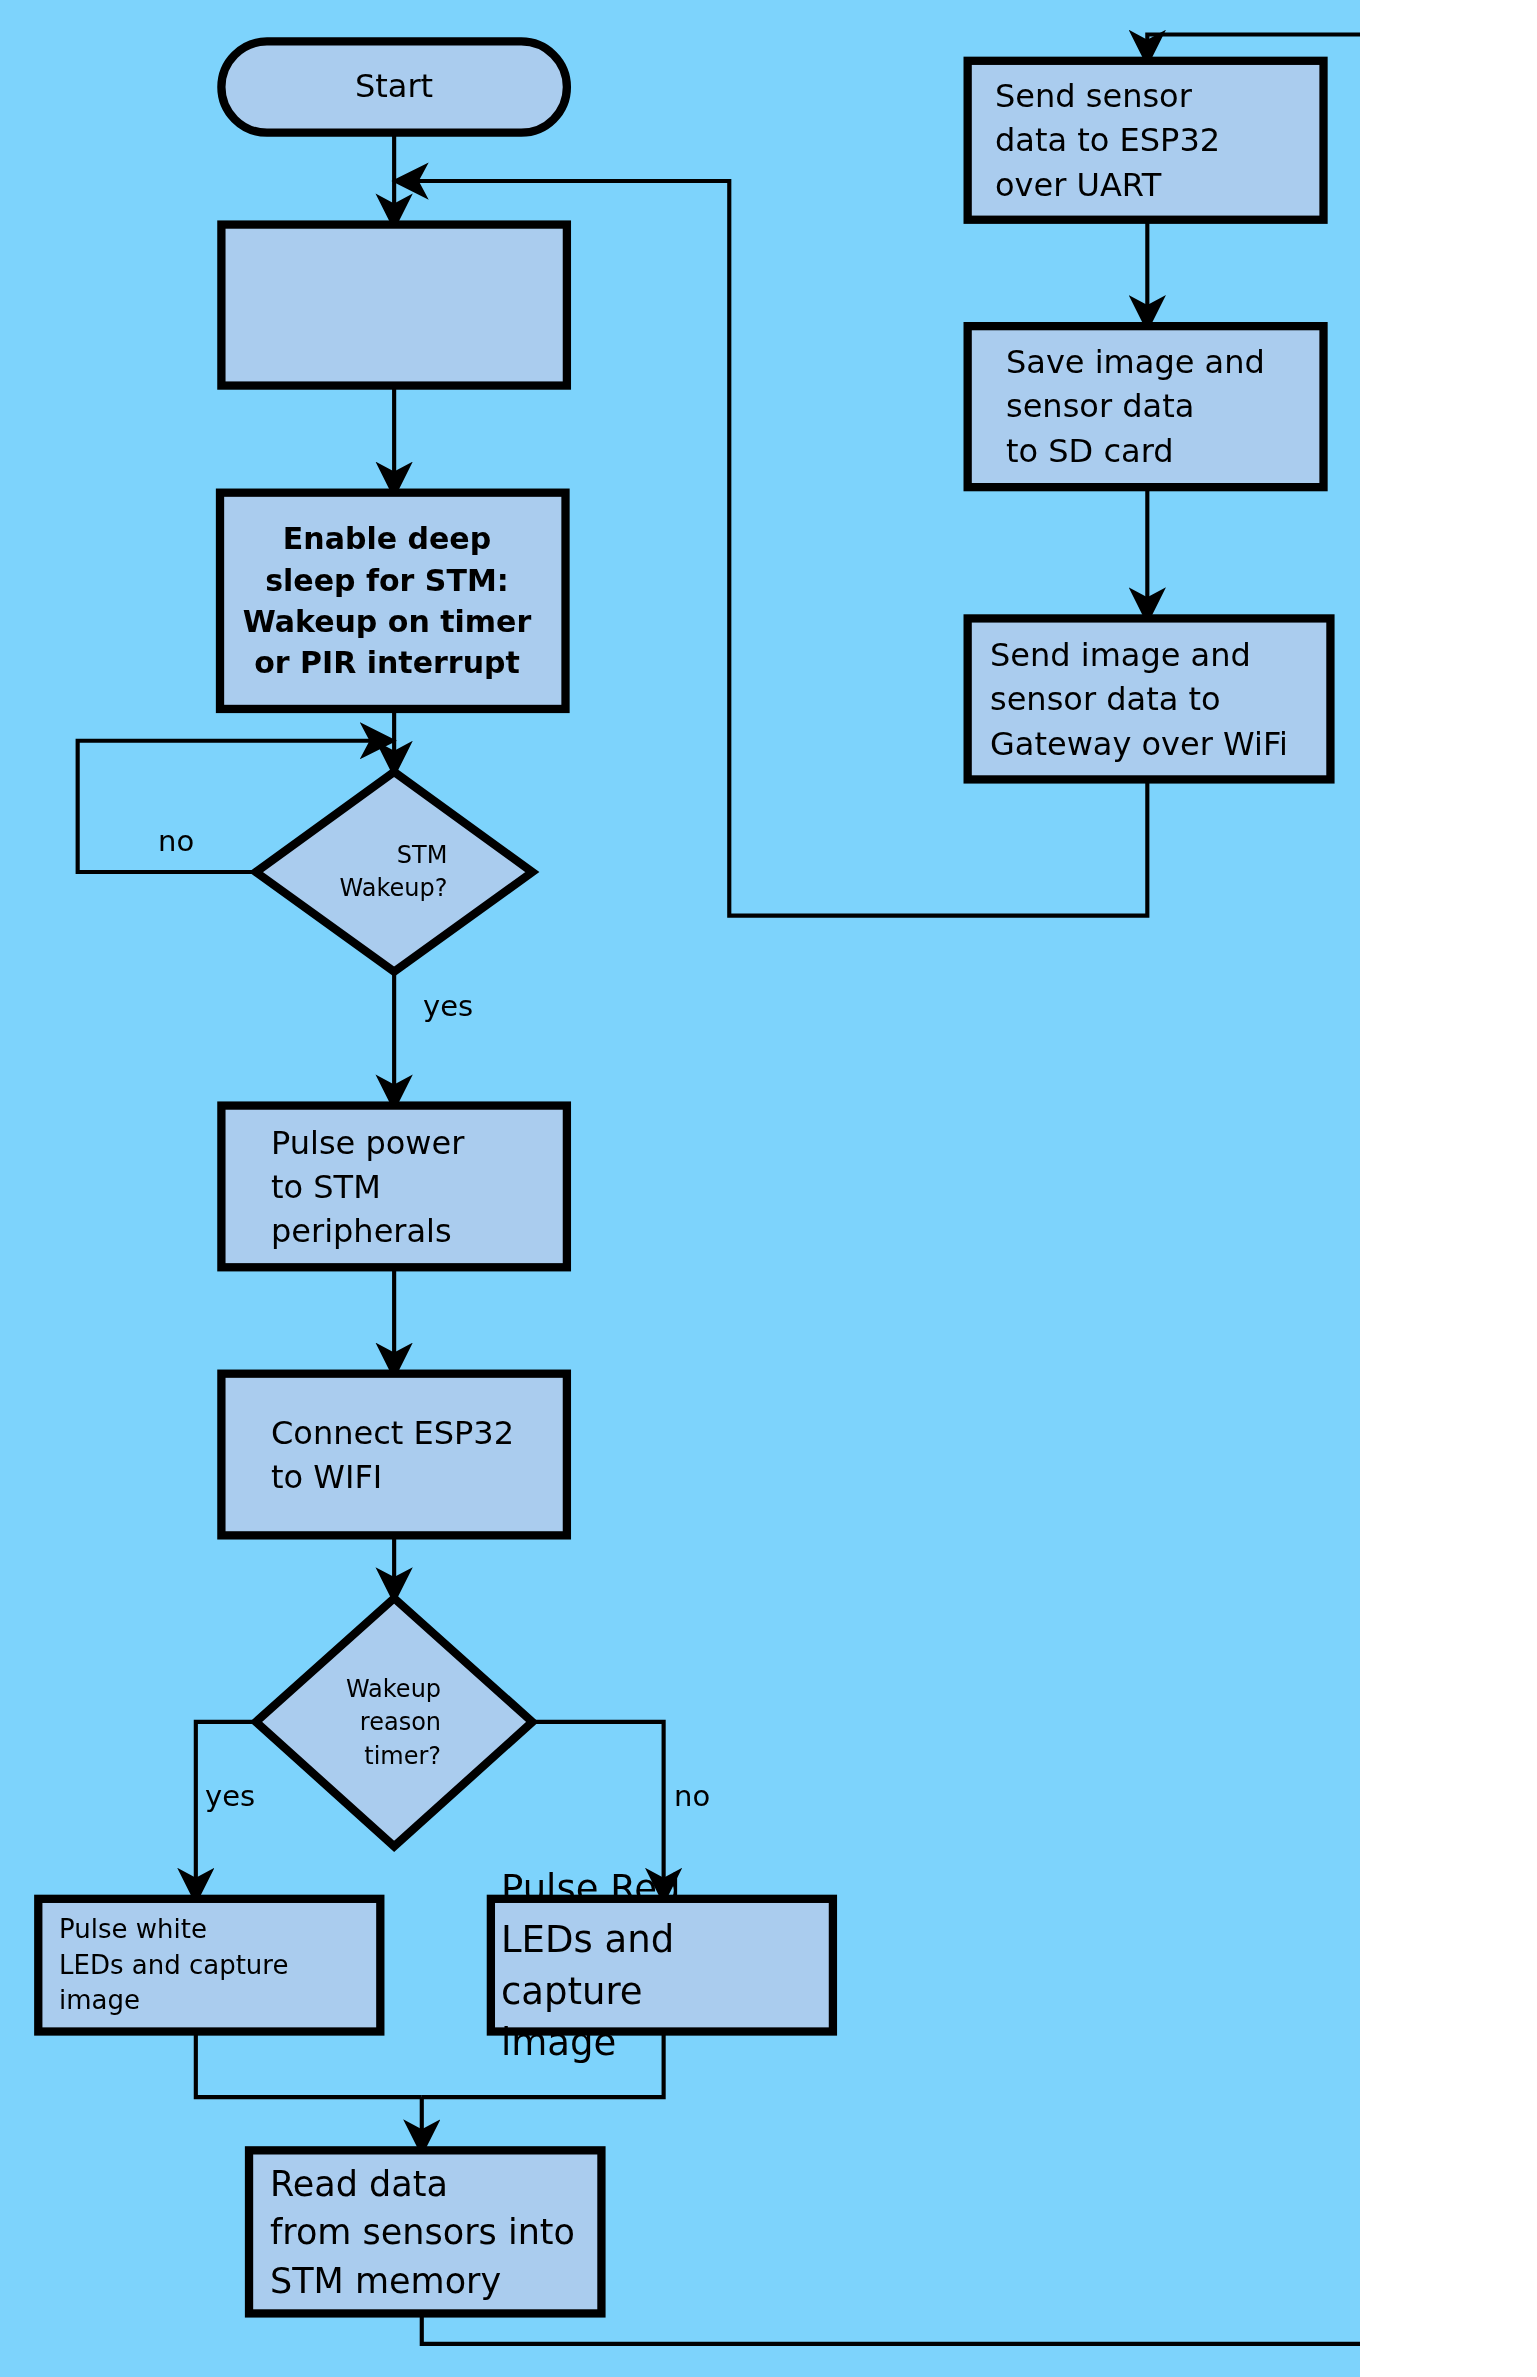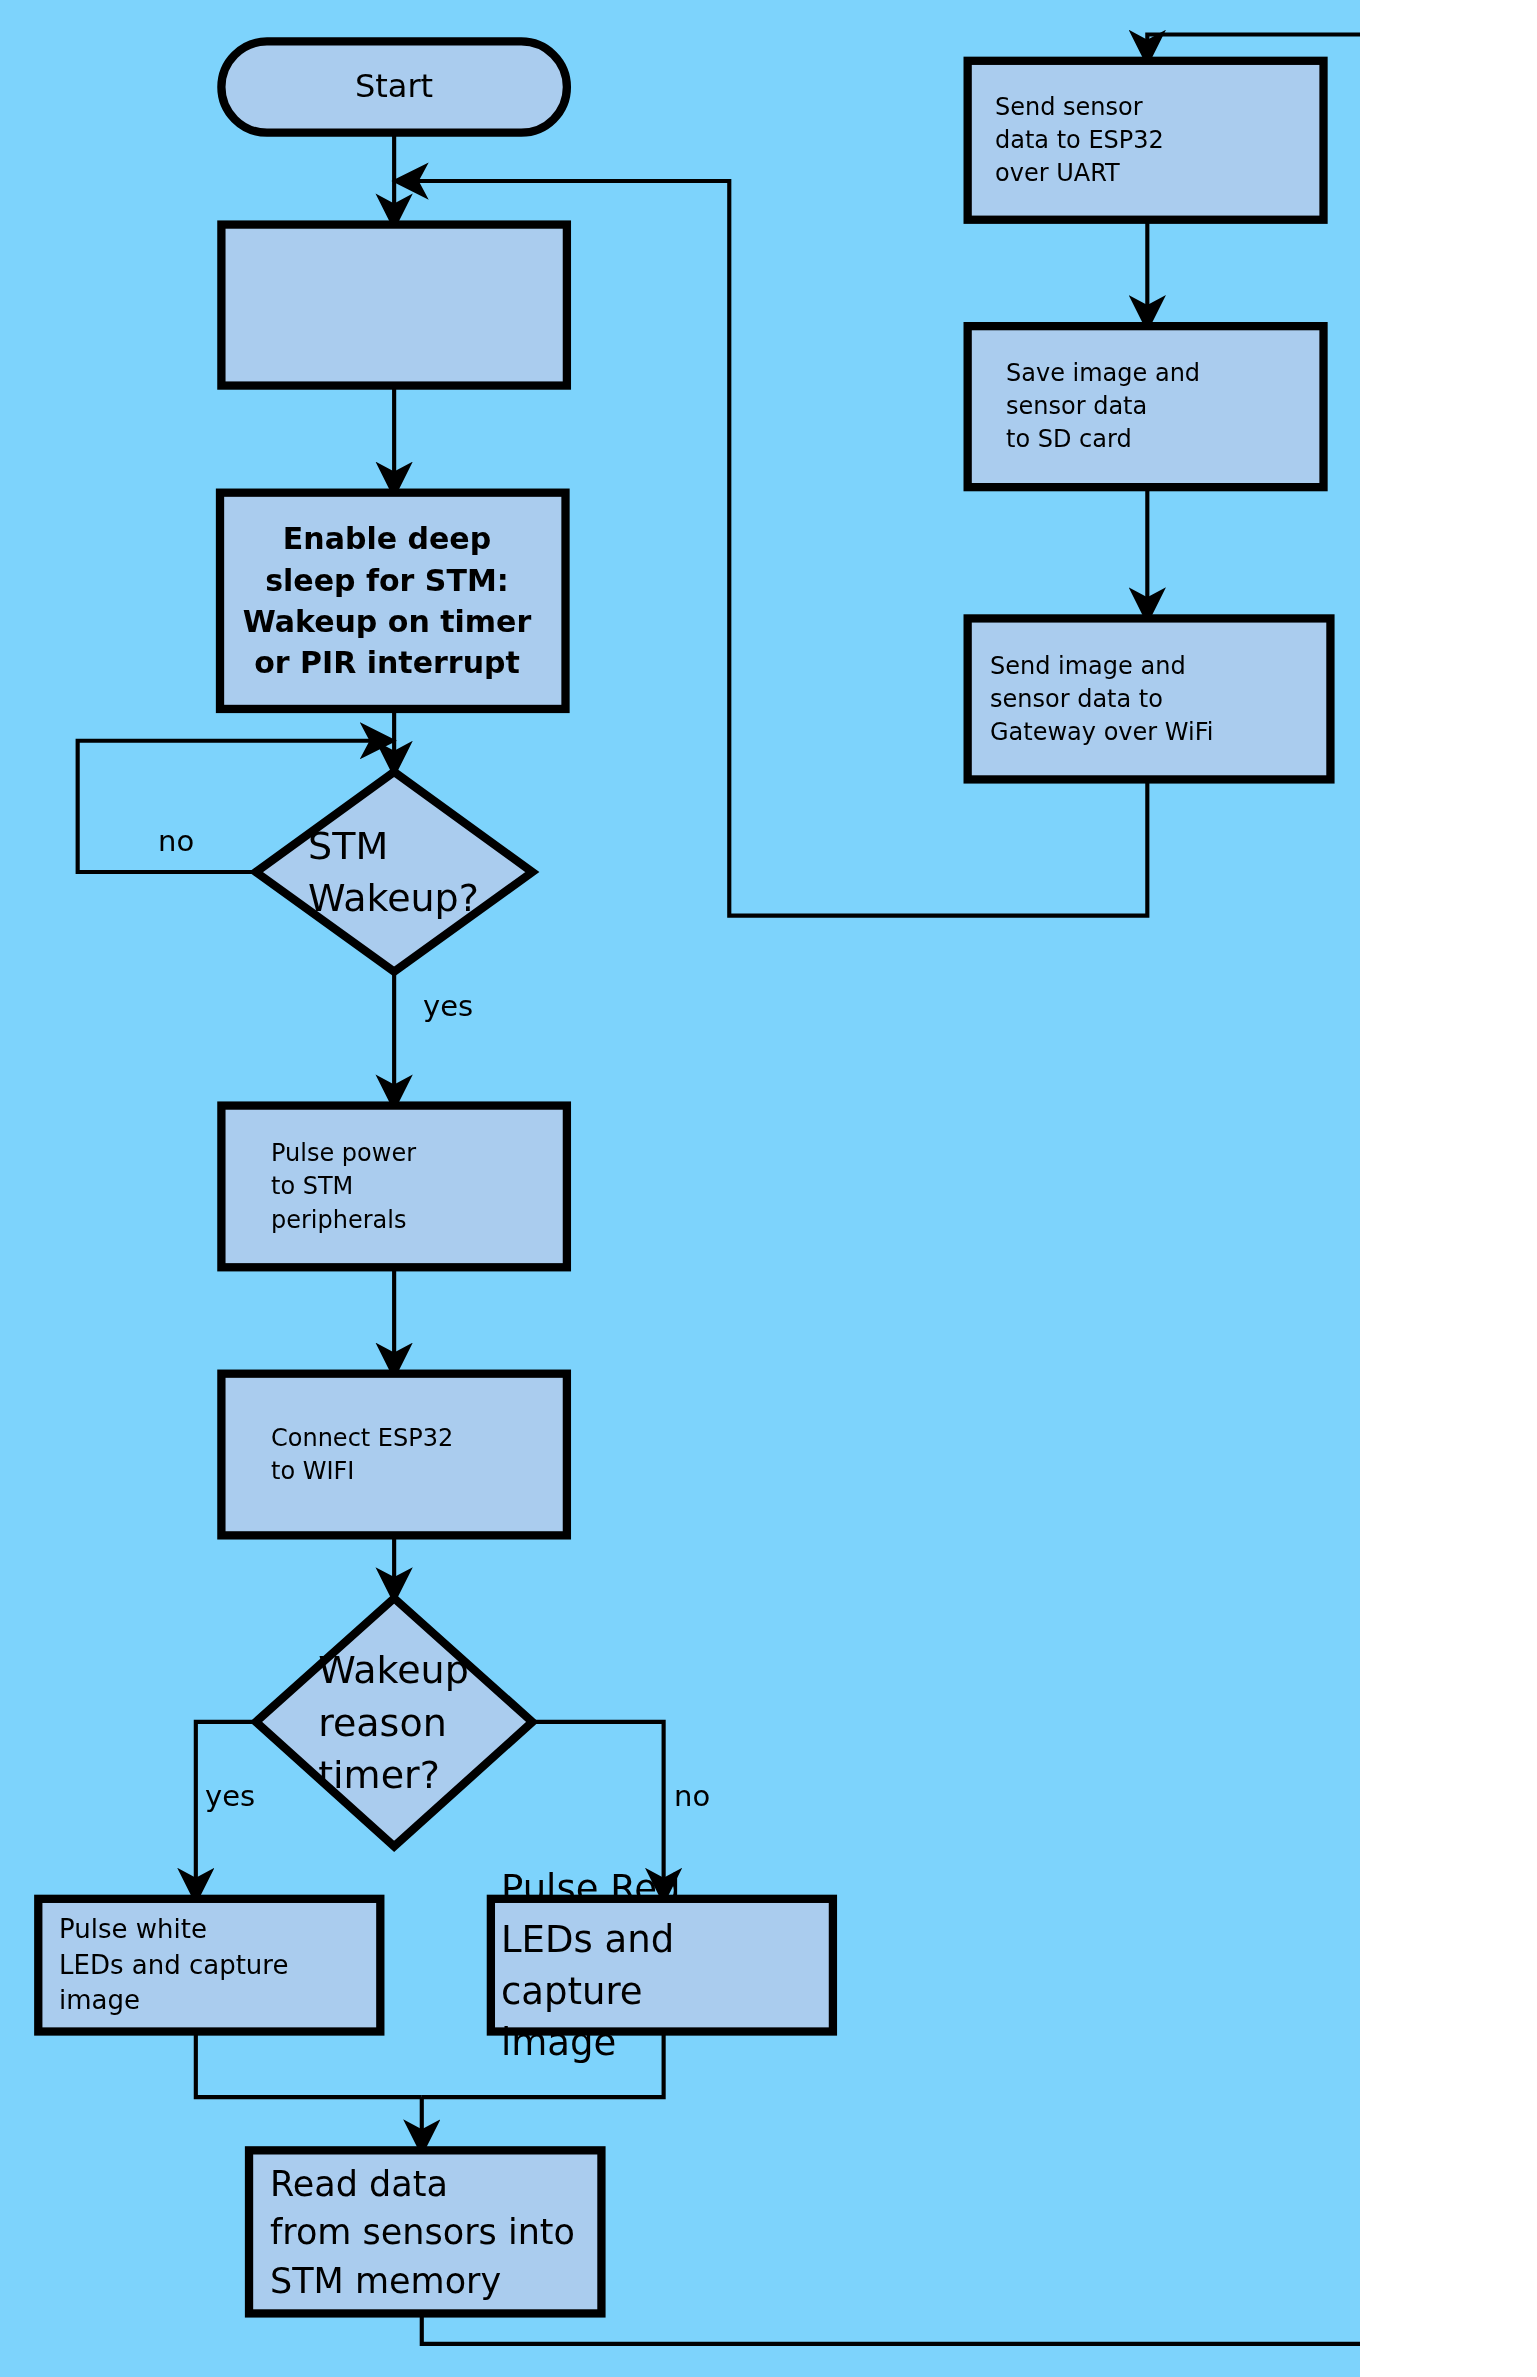--- a/index.html
+++ b/index.html
@@ -34,24 +34,24 @@
     pointer-events: none;
   }
   .edge-label {
     position: absolute;
     z-index: 6;
     font-family: "DejaVu Sans", sans-serif;
     color: #000000;
     font-size: 29px;
     line-height: 1;
   }
-  .proc-label   { font-size: 24px; text-align: left; }
+  .proc-label   { font-size: 32px; text-align: left; }
   .proc-label-c { font-size: 30px; text-align: center; }
   .term-label   { font-size: 32px; text-align: center; }
-  .dec-label    { font-size: 38px; text-align: left; }
+  .dec-label    { font-size: 24px; text-align: right; }
 </style>
 </head>
 <body>
 
 <div id="flowchart-root">
 
   <svg id="flow-svg" viewBox="0 0 2225 3440">
     <defs>
       <marker id="arrow" viewBox="0 0 12 12" refX="10" refY="6" markerWidth="9" markerHeight="9" orient="auto-start-reverse">
         <path d="M 0 0 L 12 6 L 0 12 L 3.2 6 z" fill="#000000"></path>

